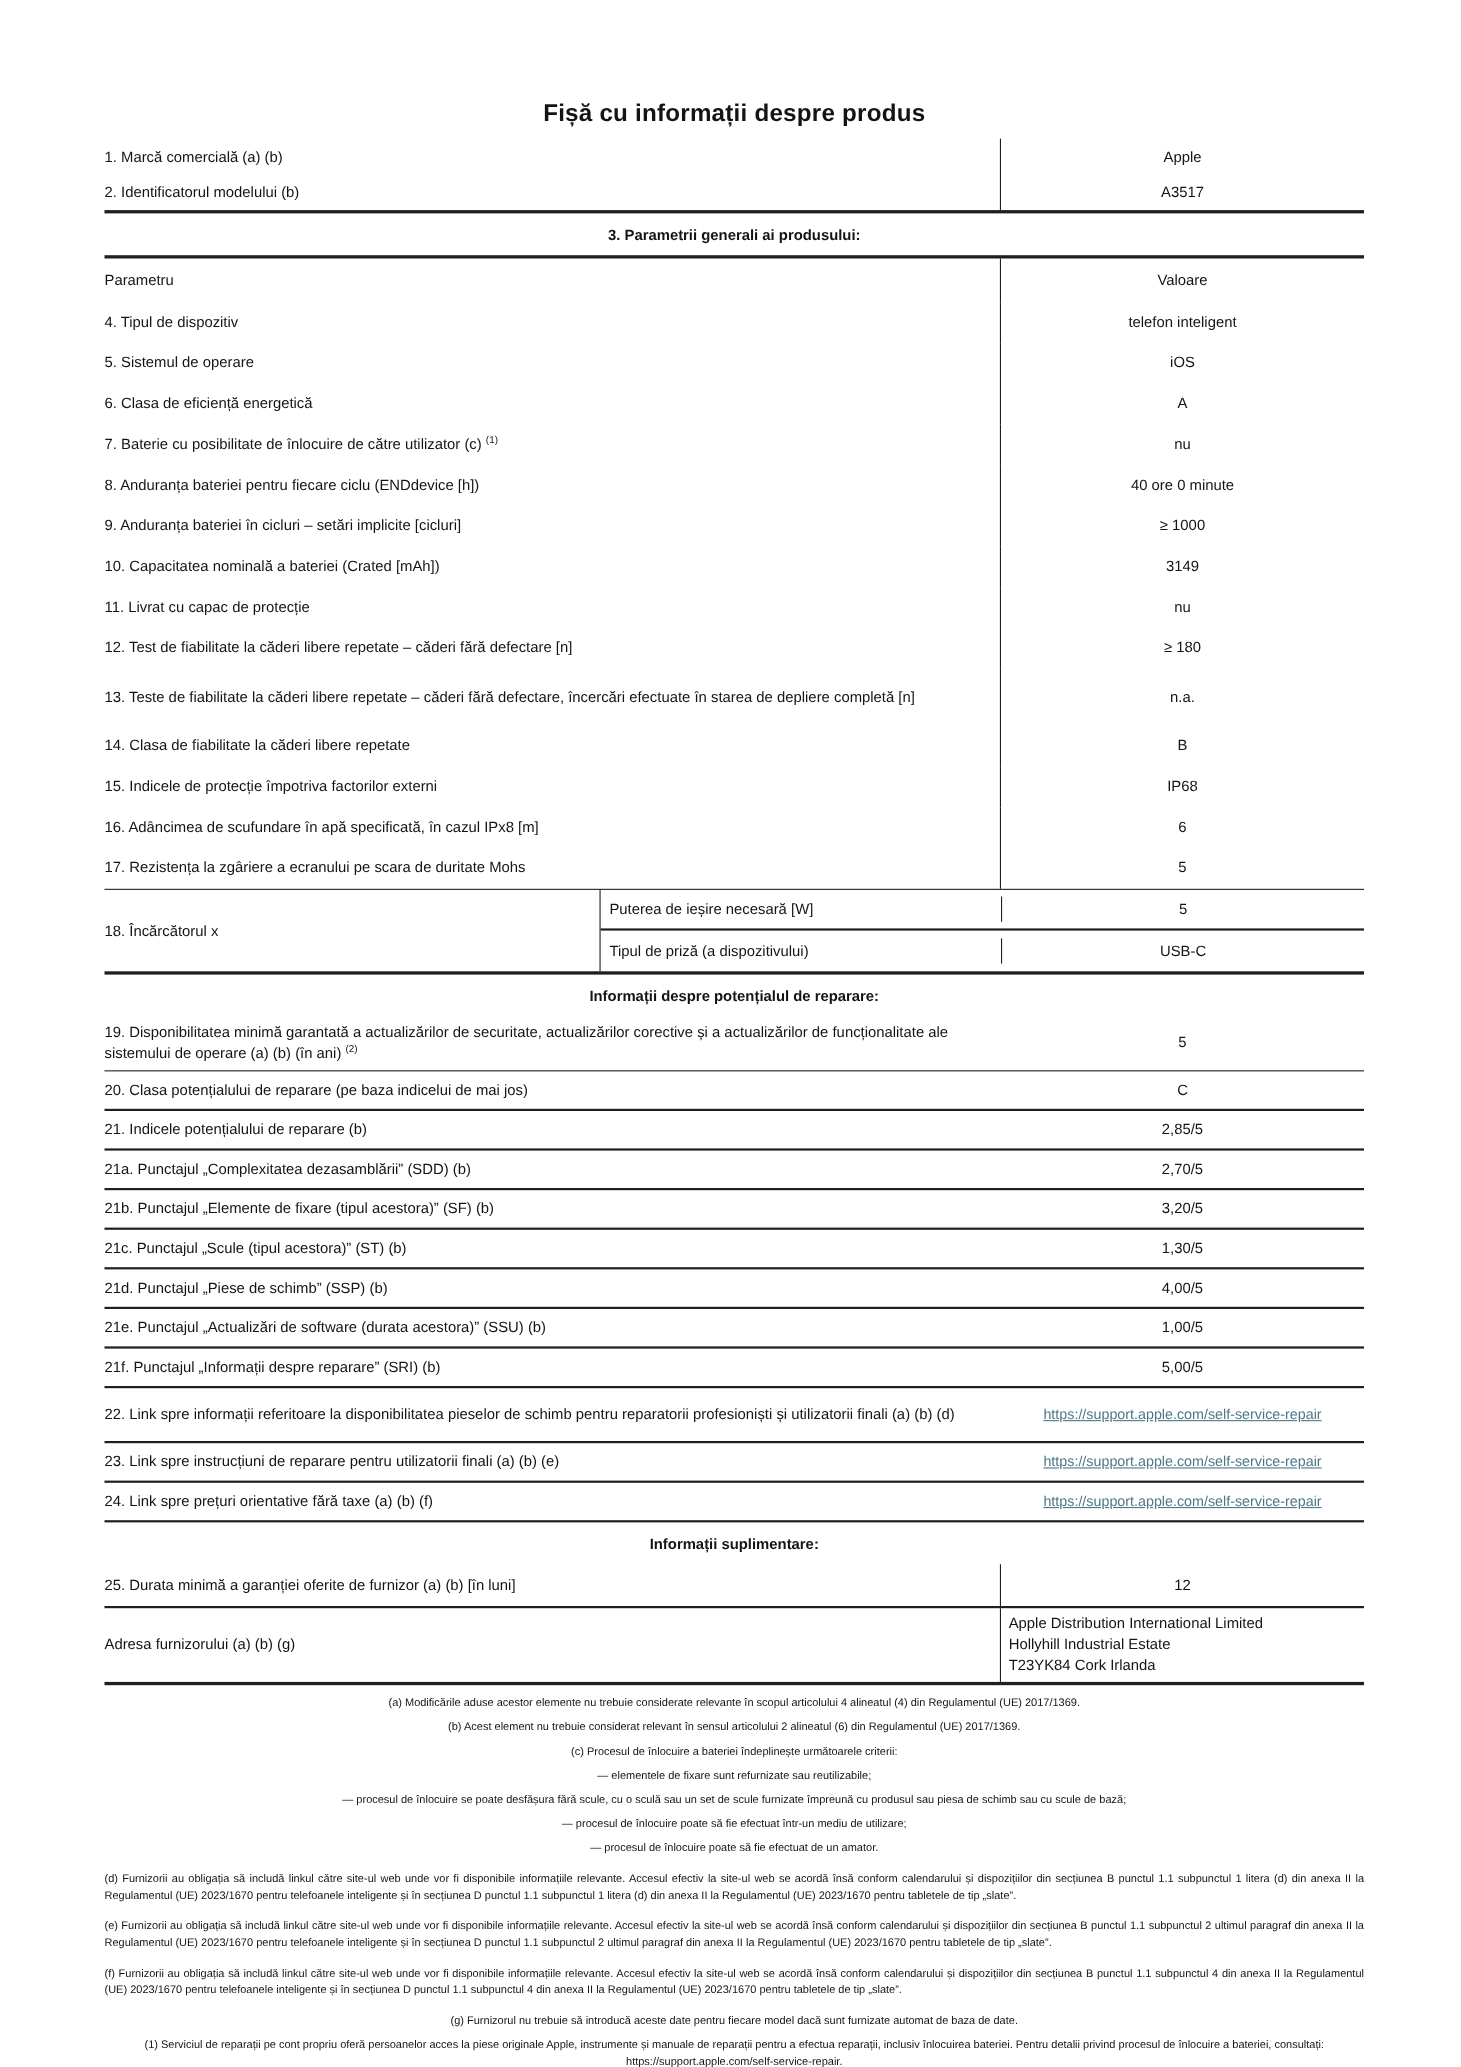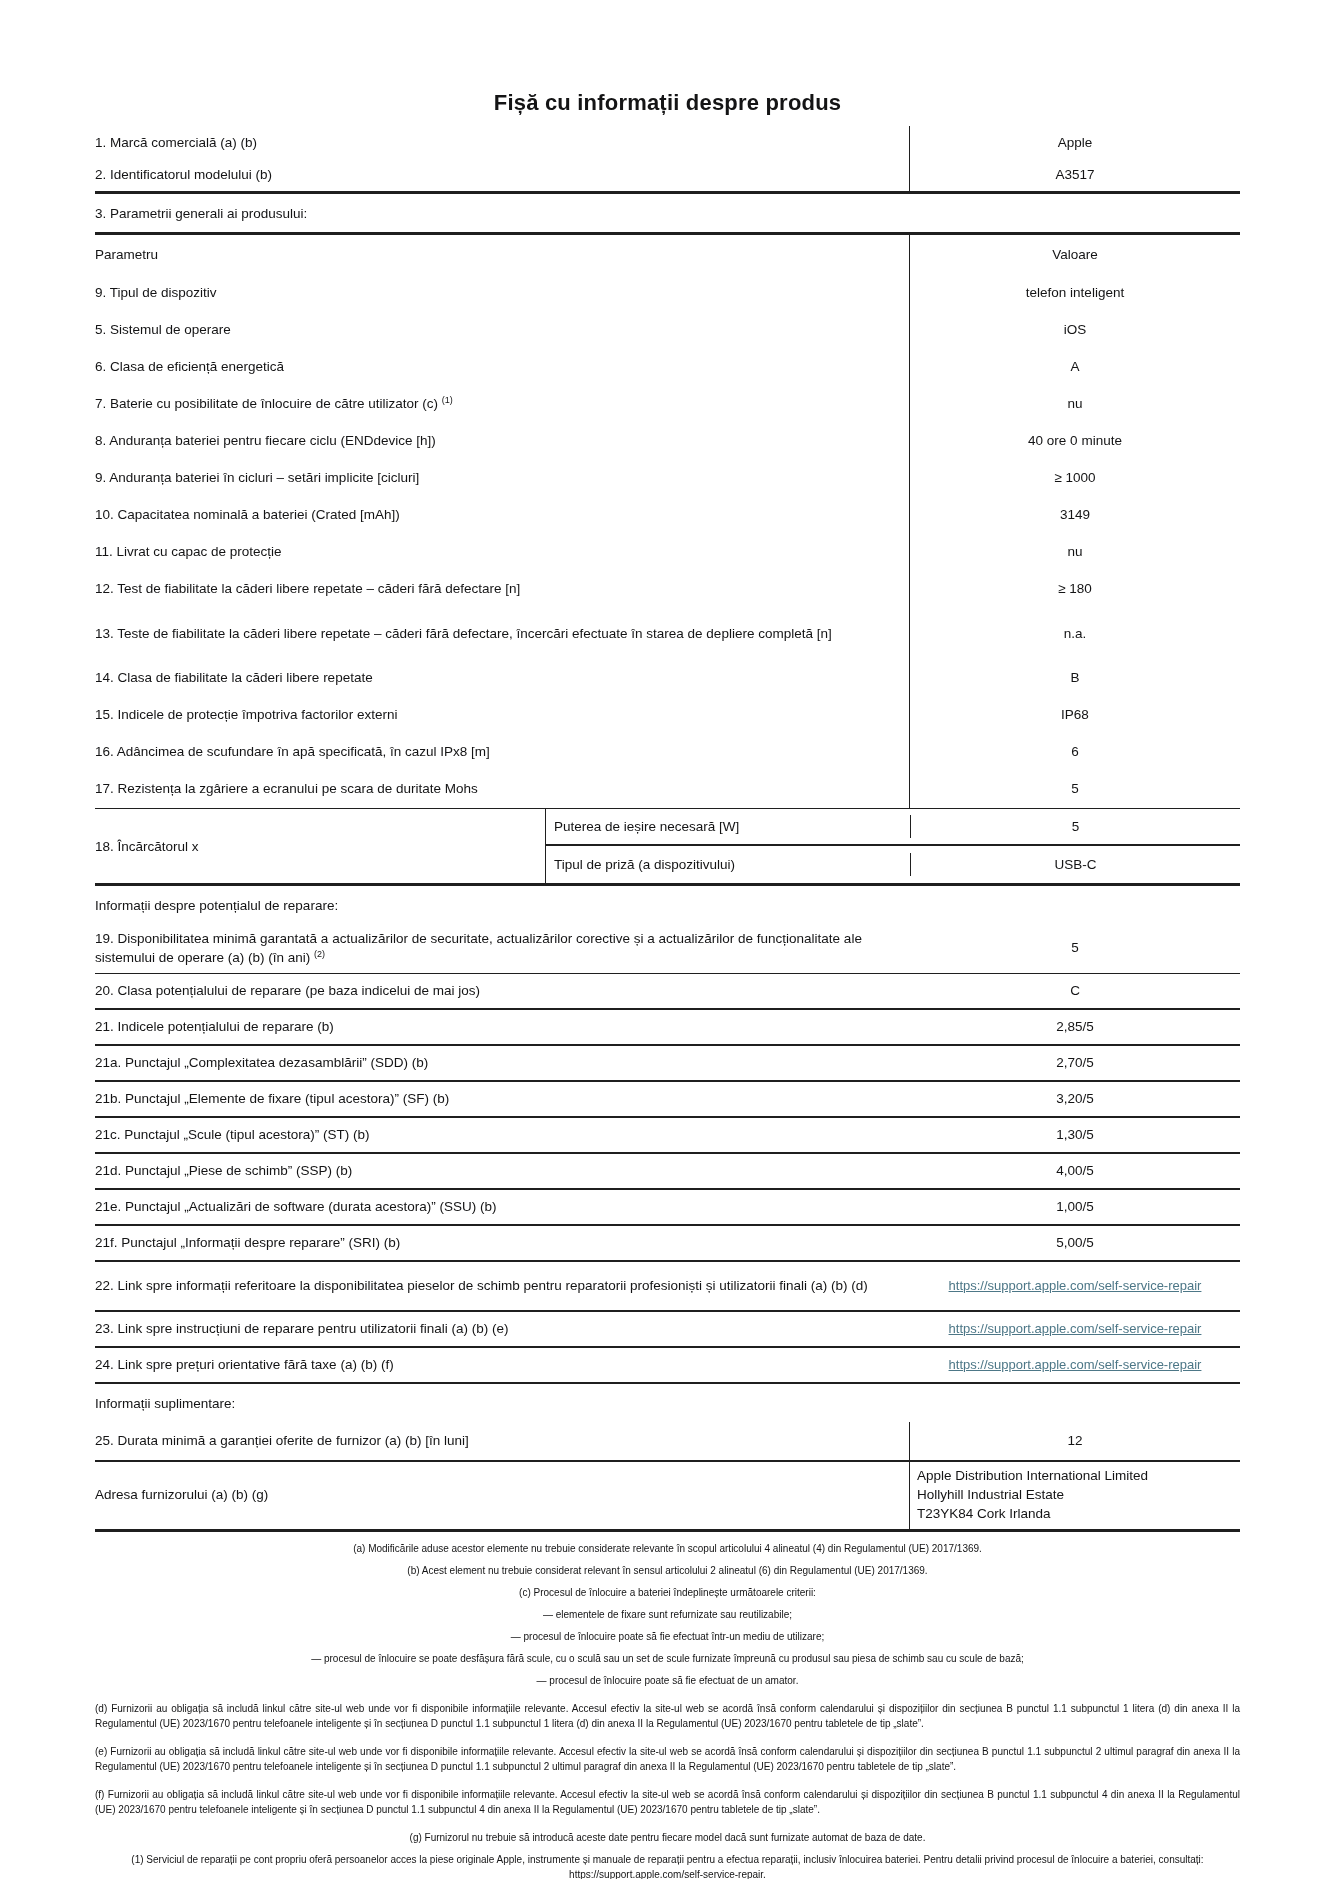--- a/index.html
+++ b/index.html
@@ -20,21 +20,21 @@
 
   .h34 { min-height:34px; } .h37 { min-height:37px; } .h42 { min-height:40px; }
   .h50 { min-height:52px; } .h48 { min-height:50px; } .h36 { min-height:36px;align-items:center; }
   .h64 { min-height:62px; }
 
   .b-thick { border-bottom:3px solid var(--line); }
   .b-med   { border-bottom:2px solid var(--line); }
   .b-thin15{ border-bottom:1.5px solid var(--line); }
   .t-thin  { border-top:1px solid var(--line); }
 
-  .sec-header { font-size:13.5px; font-weight:400; padding:12px 0 11px 0; }
+  .sec-header { font-size:13.5px; font-weight:700; padding:12px 0 11px 0;text-align:center; }
 
   sup { font-size:9px; vertical-align:super; line-height:0; }
 
   
   .charger { display:flex; align-items:stretch; }
   .charger-lbl { width:450px; display:flex; align-items:center; font-size:13.5px; padding:4px 10px 4px 0; }
   .charger-sub { flex:1; display:flex; flex-direction:column; border-left:1px solid var(--line); }
   .sub-row { display:flex; flex:1; align-items:center; }
   .sub-row.sep { border-bottom:2px solid var(--line); }
   .sub-lbl { flex:1; display:flex; align-items:center; font-size:13.5px; padding:4px 8px; border-right:1px solid var(--line); }
@@ -72,21 +72,21 @@
 
   <div class="row h42">
     <div class="cell lbl div">
         <span>Parametru</span>
       </div>
     <div class="cell val">Valoare</div>
   </div>
 
   <div class="row h37">
     <div class="cell lbl div">
-        <span>9. Tipul de dispozitiv</span>
+        <span>4. Tipul de dispozitiv</span>
       </div>
     <div class="cell val">telefon inteligent</div>
   </div>
   <div class="row h37">
     <div class="cell lbl div">
         <span>5. Sistemul de operare</span>
       </div>
     <div class="cell val">iOS</div>
   </div>
   <div class="row h37">
@@ -278,22 +278,22 @@
         <span>T23YK84 Cork Irlanda</span>
       </div>
     </div>
   </div>
 
   <div class="footnotes">
     <div class="fn">(a) Modificările aduse acestor elemente nu trebuie considerate relevante în scopul articolului 4 alineatul (4) din Regulamentul (UE) 2017/1369.</div>
     <div class="fn">(b) Acest element nu trebuie considerat relevant în sensul articolului 2 alineatul (6) din Regulamentul (UE) 2017/1369.</div>
     <div class="fn">(c) Procesul de înlocuire a bateriei îndeplinește următoarele criterii:</div>
     <div class="fn">— elementele de fixare sunt refurnizate sau reutilizabile;</div>
+    <div class="fn">— procesul de înlocuire se poate desfășura fără scule, cu o sculă sau un set de scule furnizate împreună cu produsul sau piesa de schimb sau cu scule de bază;</div>
     <div class="fn">— procesul de înlocuire poate să fie efectuat într-un mediu de utilizare;</div>
-    <div class="fn">— procesul de înlocuire se poate desfășura fără scule, cu o sculă sau un set de scule furnizate împreună cu produsul sau piesa de schimb sau cu scule de bază;</div>
     <div class="fn">— procesul de înlocuire poate să fie efectuat de un amator.</div>
     <div class="fn-para">(d) Furnizorii au obligația să includă linkul către site-ul web unde vor fi disponibile informațiile relevante. Accesul efectiv la site-ul web se acordă însă conform calendarului și dispozițiilor din secțiunea B punctul 1.1 subpunctul 1 litera (d) din anexa II la Regulamentul (UE) 2023/1670 pentru telefoanele inteligente și în secțiunea D punctul 1.1 subpunctul 1 litera (d) din anexa II la Regulamentul (UE) 2023/1670 pentru tabletele de tip „slate”.</div>
     <div class="fn-para">(e) Furnizorii au obligația să includă linkul către site-ul web unde vor fi disponibile informațiile relevante. Accesul efectiv la site-ul web se acordă însă conform calendarului și dispozițiilor din secțiunea B punctul 1.1 subpunctul 2 ultimul paragraf din anexa II la Regulamentul (UE) 2023/1670 pentru telefoanele inteligente și în secțiunea D punctul 1.1 subpunctul 2 ultimul paragraf din anexa II la Regulamentul (UE) 2023/1670 pentru tabletele de tip „slate”.</div>
     <div class="fn-para">(f) Furnizorii au obligația să includă linkul către site-ul web unde vor fi disponibile informațiile relevante. Accesul efectiv la site-ul web se acordă însă conform calendarului și dispozițiilor din secțiunea B punctul 1.1 subpunctul 4 din anexa II la Regulamentul (UE) 2023/1670 pentru telefoanele inteligente și în secțiunea D punctul 1.1 subpunctul 4 din anexa II la Regulamentul (UE) 2023/1670 pentru tabletele de tip „slate”.</div>
     <div class="fn">(g) Furnizorul nu trebuie să introducă aceste date pentru fiecare model dacă sunt furnizate automat de baza de date.</div>
     <div class="fn">(1) Serviciul de reparații pe cont propriu oferă persoanelor acces la piese originale Apple, instrumente și manuale de reparații pentru a efectua reparații, inclusiv înlocuirea bateriei. Pentru detalii privind procesul de înlocuire a bateriei, consultați: https://support.apple.com/self-service-repair.</div>
 
   </div>
 
 </div>

